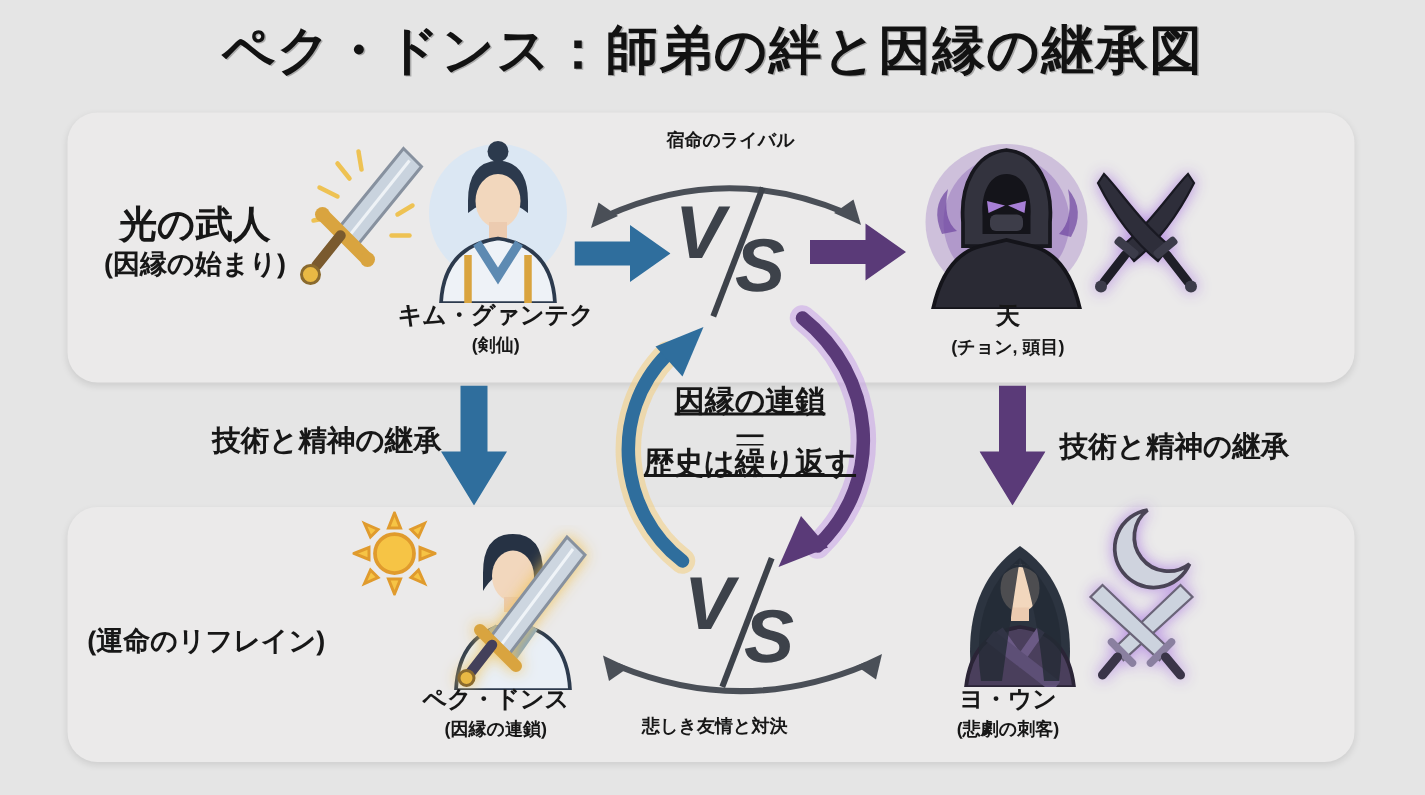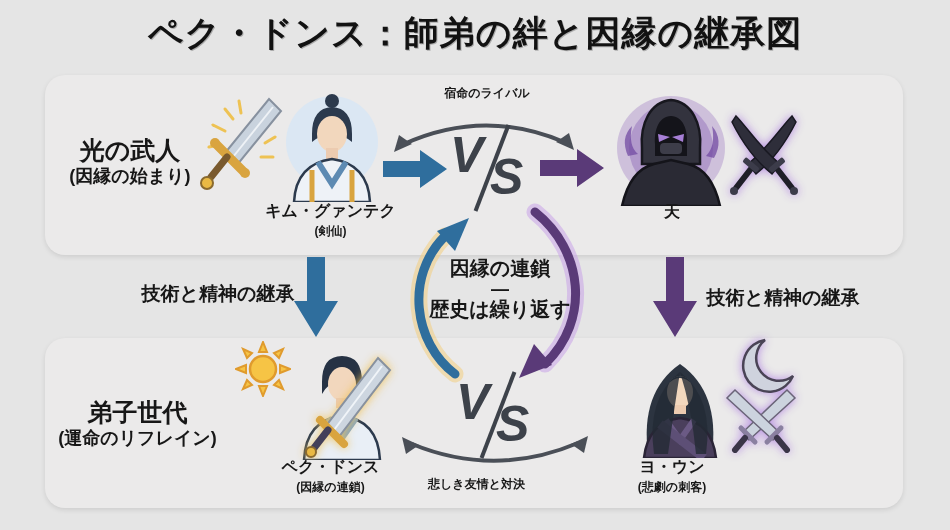--- a/index.html
+++ b/index.html
@@ -19,21 +19,21 @@
   }
   .band-top{left:45px;top:75px;width:858px;height:180px;}
   .band-bottom{left:45px;top:338px;width:858px;height:170px;}
   .stack{text-align:center;font-weight:700;line-height:1.18;}
   .gen-title{font-size:25px;font-weight:800;}
   .gen-sub{font-size:18px;font-weight:700;}
   .char-name{font-size:16px;font-weight:800;}
   .char-role{font-size:12px;font-weight:700;}
   .rel-label{font-size:12px;font-weight:800;text-align:center;}
   .rel-label-sm{font-size:19px;font-weight:800;text-align:center;}
-  .cycle-text{z-index:6;line-height:1.25;}
+  .cycle-text{z-index:6;line-height:1.25;text-decoration:underline;}
   .cycle-line{font-size:20px;font-weight:800;display:block;}
   .cycle-div{display:block;font-size:18px;font-weight:800;line-height:.9;}
   
   .vs{width:88px;height:82px;z-index:5;}
   .vs span{position:absolute;font-weight:800;font-style:italic;color:#3d424a;
            font-family:"Liberation Sans","DejaVu Sans",sans-serif;}
   .vs .v{left:4px;top:-4px;font-size:50px;}
   .vs .s{left:44px;top:18px;font-size:50px;}
   .vs .slash{left:44px;top:-8px;width:4px;height:92px;background:#3d424a;
              transform:rotate(21deg);font-size:0;}
@@ -135,20 +135,21 @@
     <g fill="#3c3c4a">
       <rect x="20" y="52" width="18" height="6" rx="2" transform="rotate(40 29 55)"></rect>
       <rect x="46" y="52" width="18" height="6" rx="2" transform="rotate(-40 55 55)"></rect>
     </g>
     <circle cx="12" cy="81" r="4" fill="#3c3c4a"></circle>
       <circle cx="72" cy="81" r="4" fill="#3c3c4a"></circle>
   </svg>
 
   <div class="abs stack" style="left:582px;top:203px;width:180px;">
     <span class="char-name">天</span><br>
+    <span class="char-role">(チョン, 頭目)</span>
   </div>
 
   <div class="abs rel-label-sm" style="left:118px;top:281px;width:200px;">技術と精神の継承</div>
   <svg class="abs" style="left:294px;top:257px;" width="44" height="80" viewBox="0 0 44 80">
     <polygon points="13,0 31,0 31,44 44,44 22,80 0,44 13,44" fill="#2f6e9d"></polygon>
   </svg>
 
   <svg class="abs" style="left:393px;top:192px;" width="214" height="200" viewBox="0 0 214 200">
     <path d="M62 182 C 20 150 12 84 52 44" fill="none" stroke="#f3cd7f" stroke-width="17" opacity=".55" stroke-linecap="round"></path>
     <path d="M62 182 C 20 150 12 84 52 44" fill="none" stroke="#2f6e9d" stroke-width="9" stroke-linecap="round"></path>
@@ -163,21 +164,21 @@
     <span class="cycle-div">—</span>
     <span class="cycle-line">歴史は繰り返す</span>
   </div>
 
   <svg class="abs" style="left:653px;top:257px;" width="44" height="80" viewBox="0 0 44 80">
     <polygon points="13,0 31,0 31,44 44,44 22,80 0,44 13,44" fill="#5a3a78"></polygon>
   </svg>
   <div class="abs rel-label-sm" style="left:688px;top:285px;width:190px;">技術と精神の継承</div>
 
   <div class="abs stack" style="left:45px;top:398px;width:185px;">
-    <span class="gen-title">弟子世代</span><br>
+    <br>
     <span class="gen-sub">(運命のリフレイン)</span>
   </div>
 
   <svg class="abs" style="left:235px;top:341px;" width="56" height="56" viewBox="0 0 56 56">
     <g fill="#f6c445" stroke="#e09b2d" stroke-width="2">
       <polygon points="28,1 32,11 24,11"></polygon>
         <polygon points="28,55 32,45 24,45"></polygon>
       <polygon points="1,28 11,24 11,32"></polygon>
         <polygon points="55,28 45,24 45,32"></polygon>
       <polygon points="8,8 17,12 12,17"></polygon>

